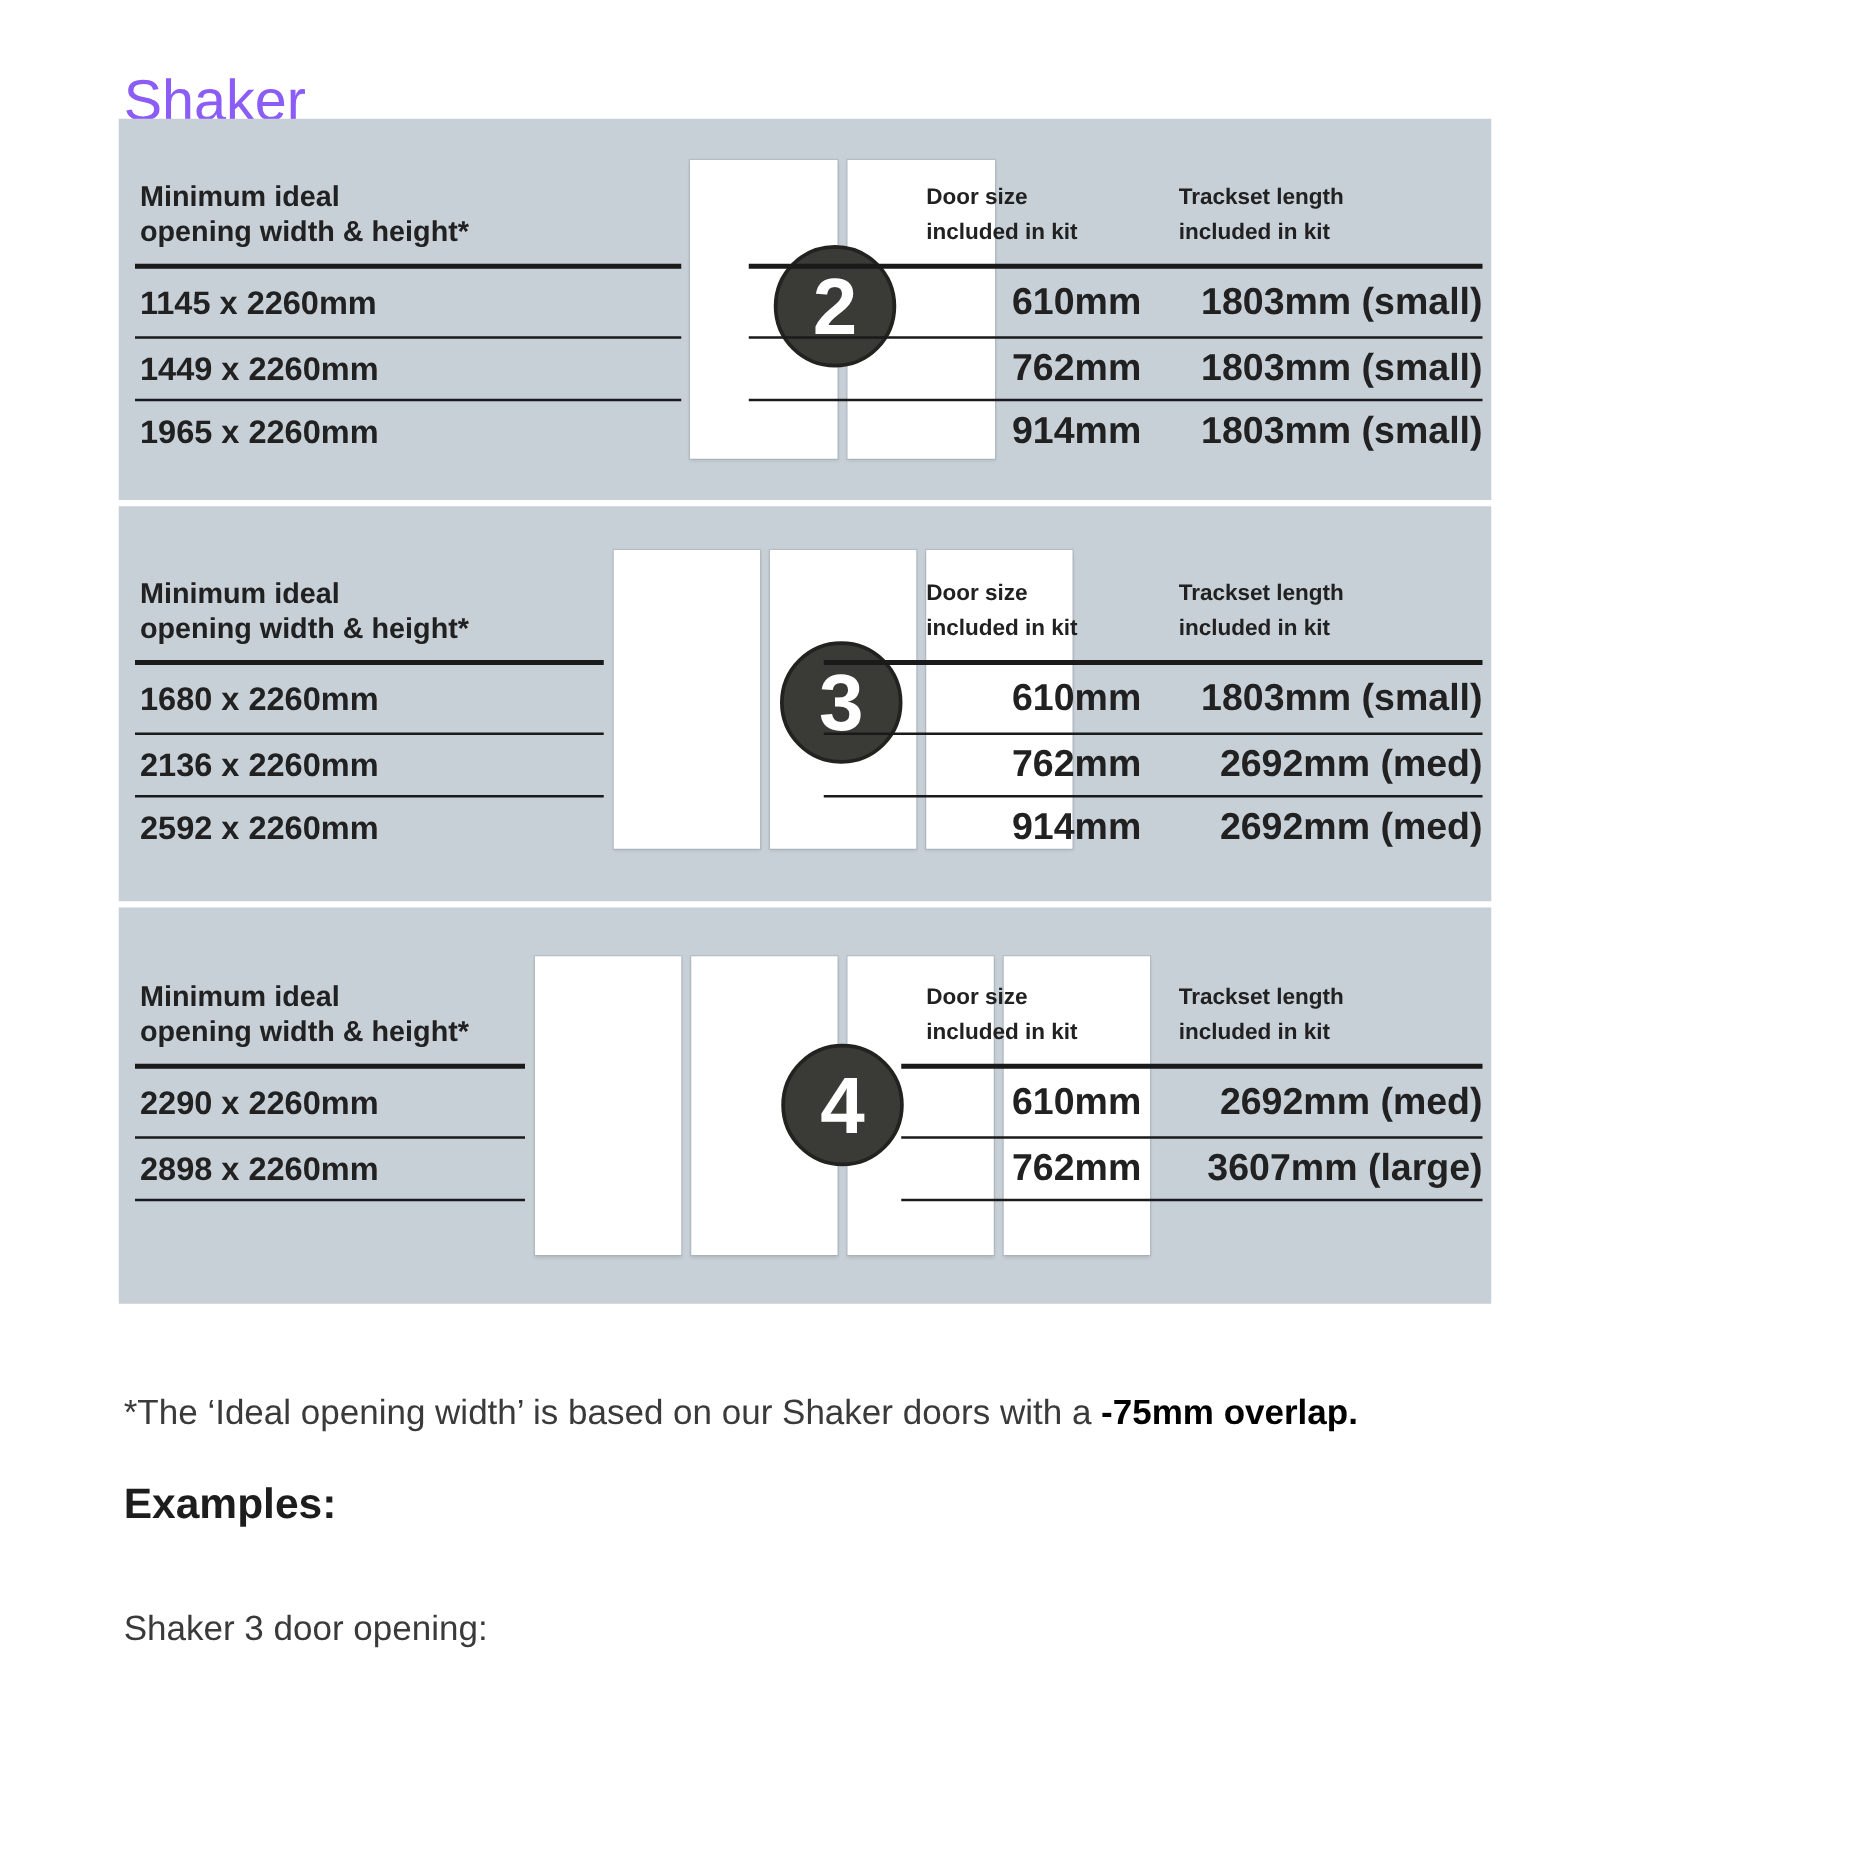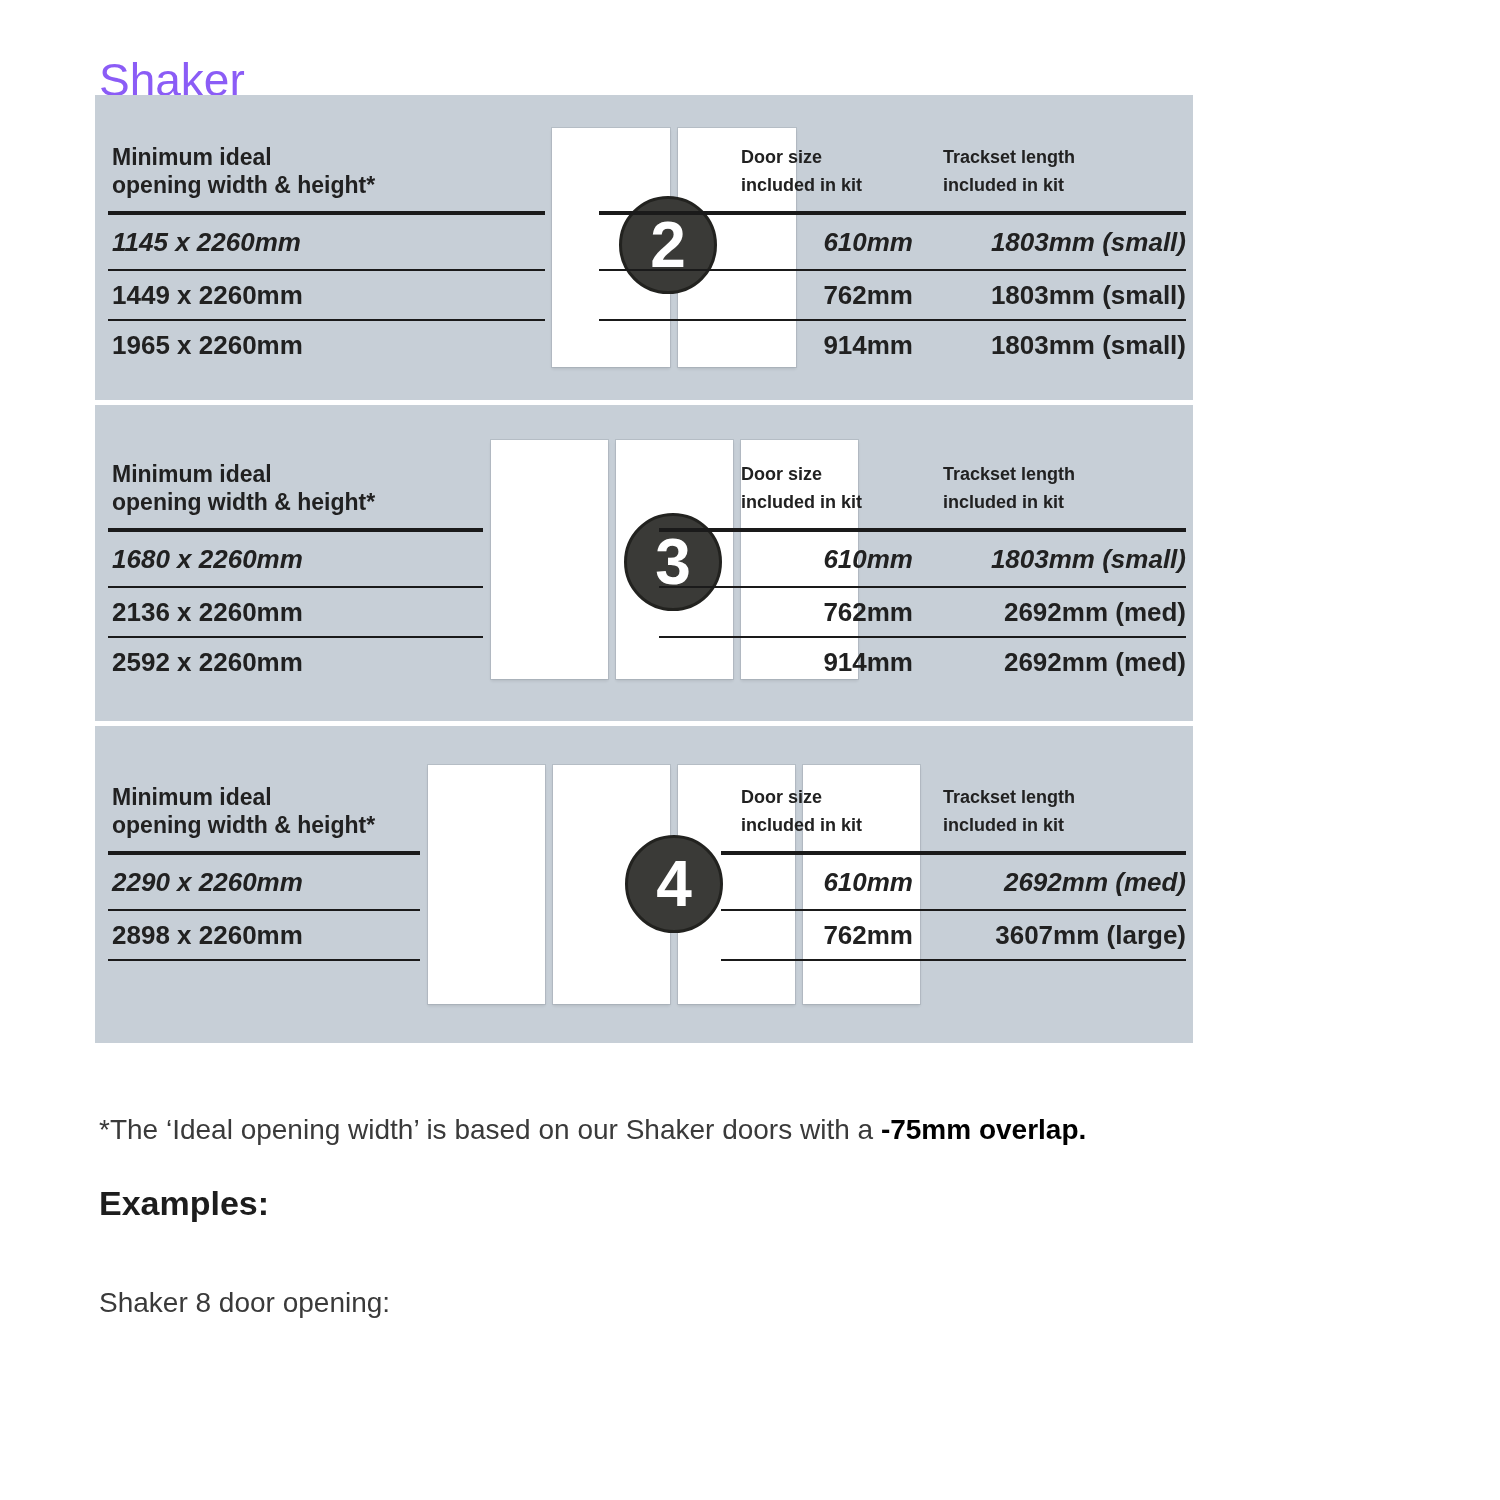--- a/index.html
+++ b/index.html
@@ -28,21 +28,21 @@
   .p3 .left-table { width:312px; top:57px; }
 
   .t-head { font-size:23px; font-weight:bold; line-height:28px; color:#212121; padding-left:4px; }
   .rule { height:4px; background:#1a1a1a; margin-top:12px; }
 
   .lrow {
     height:48px; display:flex; align-items:center;
     border-bottom:2px solid #1a1a1a;
     font-size:26px; font-weight:bold; padding-left:4px;
   }
-  .rule + .lrow, .rule + .rrow { height:54px;font-style:italic; }
+  .rule + .lrow, .rule + .rrow { height:54px; }
   .p1 .lrow:last-child, .p2 .lrow:last-child,
   .p1 .rrow:last-child, .p2 .rrow:last-child { border-bottom:none; }
 
   
   .doors { position:absolute; display:flex; gap:8px; }
   .p1 .doors { left:457px; top:33px; }
   .p2 .doors { left:396px; top:35px; }
   .p3 .doors { left:333px; top:39px; }
   .door { width:118px; height:239px; background:#ffffff;
           box-shadow:0 0 0 1px rgba(150,158,166,0.35), 0 2px 3px rgba(0,0,0,0.10); }
@@ -66,21 +66,21 @@
 
   .r-head { position:relative; height:56px; }
   .hd { position:absolute; top:0; font-size:18px; font-weight:bold; line-height:28px; color:#212121; }
   .p1 .hd-door  { left:142px; }  .p1 .hd-track { left:344px; }
   .p2 .hd-door  { left:82px;  }  .p2 .hd-track { left:284px; }
   .p3 .hd-door  { left:20px;  }  .p3 .hd-track { left:222px; }
 
   .rrow {
     height:48px; display:grid; grid-template-columns:1fr 273px;
     align-items:center; border-bottom:2px solid #1a1a1a;
-    font-size:26px; font-weight:bold;
+    font-size:30px; font-weight:bold;
   }
   .rrow span { text-align:right; }
 
   
   .footnote { position:absolute; left:99px; top:1086px; font-size:28px; color:#3a3a3a; }
   .footnote .bold { font-weight:bold; color:#000000; }
   .examples-heading { position:absolute; left:99px; top:1150px; font-size:34px; font-weight:bold; color:#1d1d1d; }
   .examples { position:absolute; left:99px; top:1194px; font-size:28px; color:#3a3a3a; line-height:43.5px; white-space:pre-wrap; }
 </style>
 </head>
@@ -229,18 +229,18 @@
     </div>
   </section>
 
 </div>
 
 <p class="footnote"><span>*The ‘Ideal opening width’ is based on our Shaker doors with a </span><span class="bold">-75mm overlap.</span></p>
 
 <p class="examples-heading">Examples:</p>
 
 <div class="examples">
-  <div>Shaker 8 door opening:</div>
+  <div>Shaker 3 door opening:</div>
   
   
   
   
 </div>
 
 </body></html>

